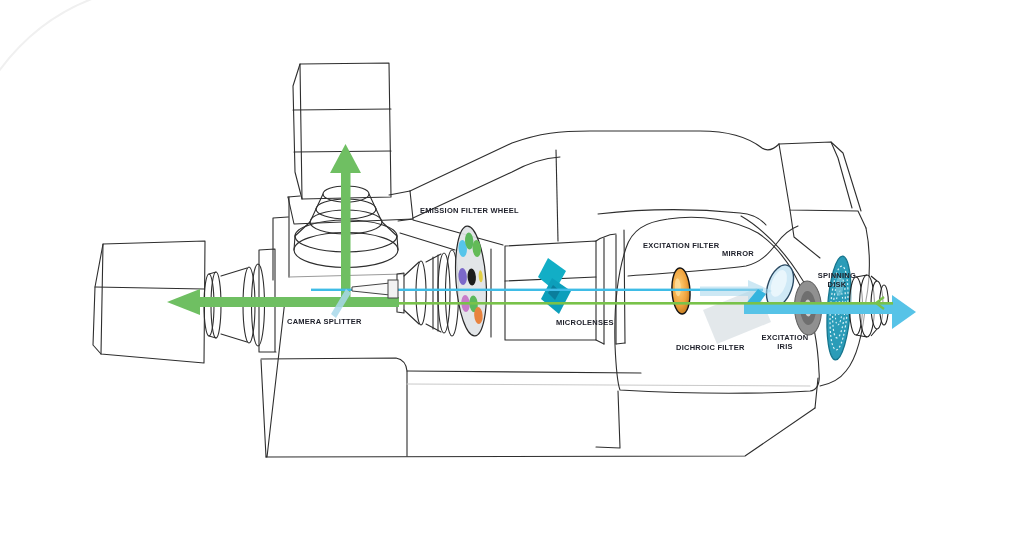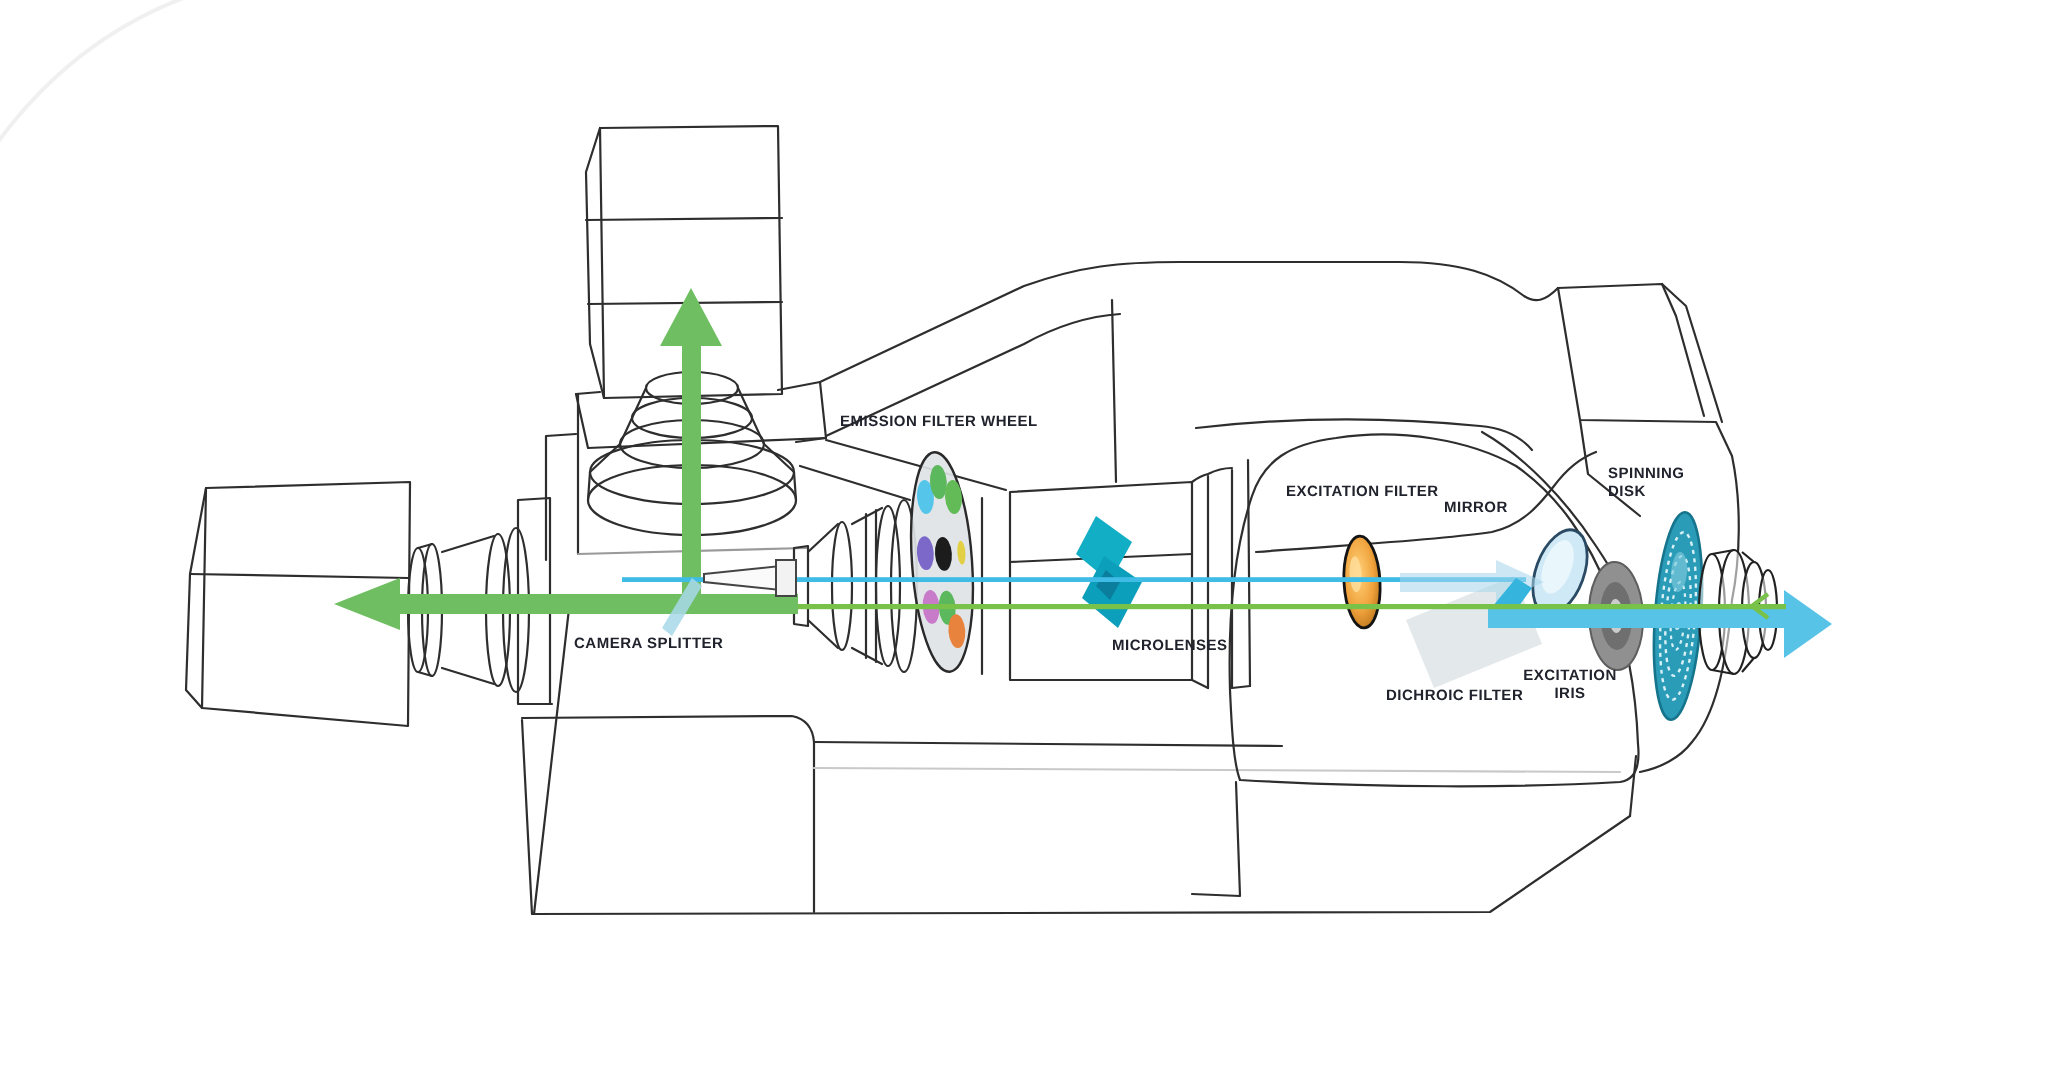--- a/index.html
+++ b/index.html
@@ -2,21 +2,21 @@
 <html style="--label_ink: #20222c; --wireframe_ink: #2e2e2e; --seam_gray: #c9c9c9; --emission_arrow_green: #6fbf62; --emission_line_green: #79c24a; --excitation_arrow_blue: #57c3e7; --excitation_line_blue: #3fbce6; --excitation_fold_blue: #35b4de; --translucent_beam_blue: #a6d7ec; --spinning_disk_teal: #2b9cb8; --microlens_teal: #12aec6; --microlens_teal_dark: #0c9fbb; --mirror_blue: #cfe9f6; --excitation_filter_orange: #f0a23c; --dichroic_gray: #d9e0e4; --iris_gray: #909090; --wheel_gray: #dfe3e6; --beamsplitter_blue: #a8d8ea;"><head>
 <meta charset="utf-8">
 <style>
   html,body{margin:0;padding:0;background:#fff;}
   #stage{position:relative;width:1024px;height:537px;background:#ffffff;overflow:hidden;
          font-family:"Liberation Sans",sans-serif;}
   #stage svg{position:absolute;left:0;top:0;}
   .lbl{position:absolute;font:700 7.5px "Liberation Sans",sans-serif;
        letter-spacing:.25px;color:var(--label_ink,#20222c);
        white-space:pre-line;line-height:9px;text-transform:uppercase;}
-  .lbl.center{}
+  .lbl.center{text-align:center;margin-top:39px;}
   .lbl.right{text-align:center;}
 </style>
 </head>
 <body>
 
 <div id="stage">
 <svg width="1024" height="537" viewBox="0 0 1024 537">
   <defs>
     <radialGradient id="gradOrange" cx="42%" cy="40%" r="75%">
       <stop offset="0%" stop-color="#ffd27a"></stop>
@@ -214,16 +214,16 @@
   </g>
 </svg>
 
   <div class="lbl" style="left:420px;top:206px">EMISSION FILTER WHEEL</div>
   <div class="lbl" style="left:287px;top:317px">CAMERA SPLITTER</div>
   <div class="lbl" style="left:556px;top:318px">MICROLENSES</div>
   <div class="lbl" style="left:643px;top:241px">EXCITATION FILTER</div>
   <div class="lbl" style="left:722px;top:249px">MIRROR</div>
   <div class="lbl center" style="left:804px;top:232px;width:66px">SPINNING
 DISK</div>
-  <div class="lbl" style="left:693px;top:343px">DICHROIC FILTER</div>
+  <div class="lbl" style="left:676px;top:343px">DICHROIC FILTER</div>
   <div class="lbl right" style="left:753px;top:333px;width:64px">EXCITATION
 IRIS</div>
 </div>
 
 </body></html>

